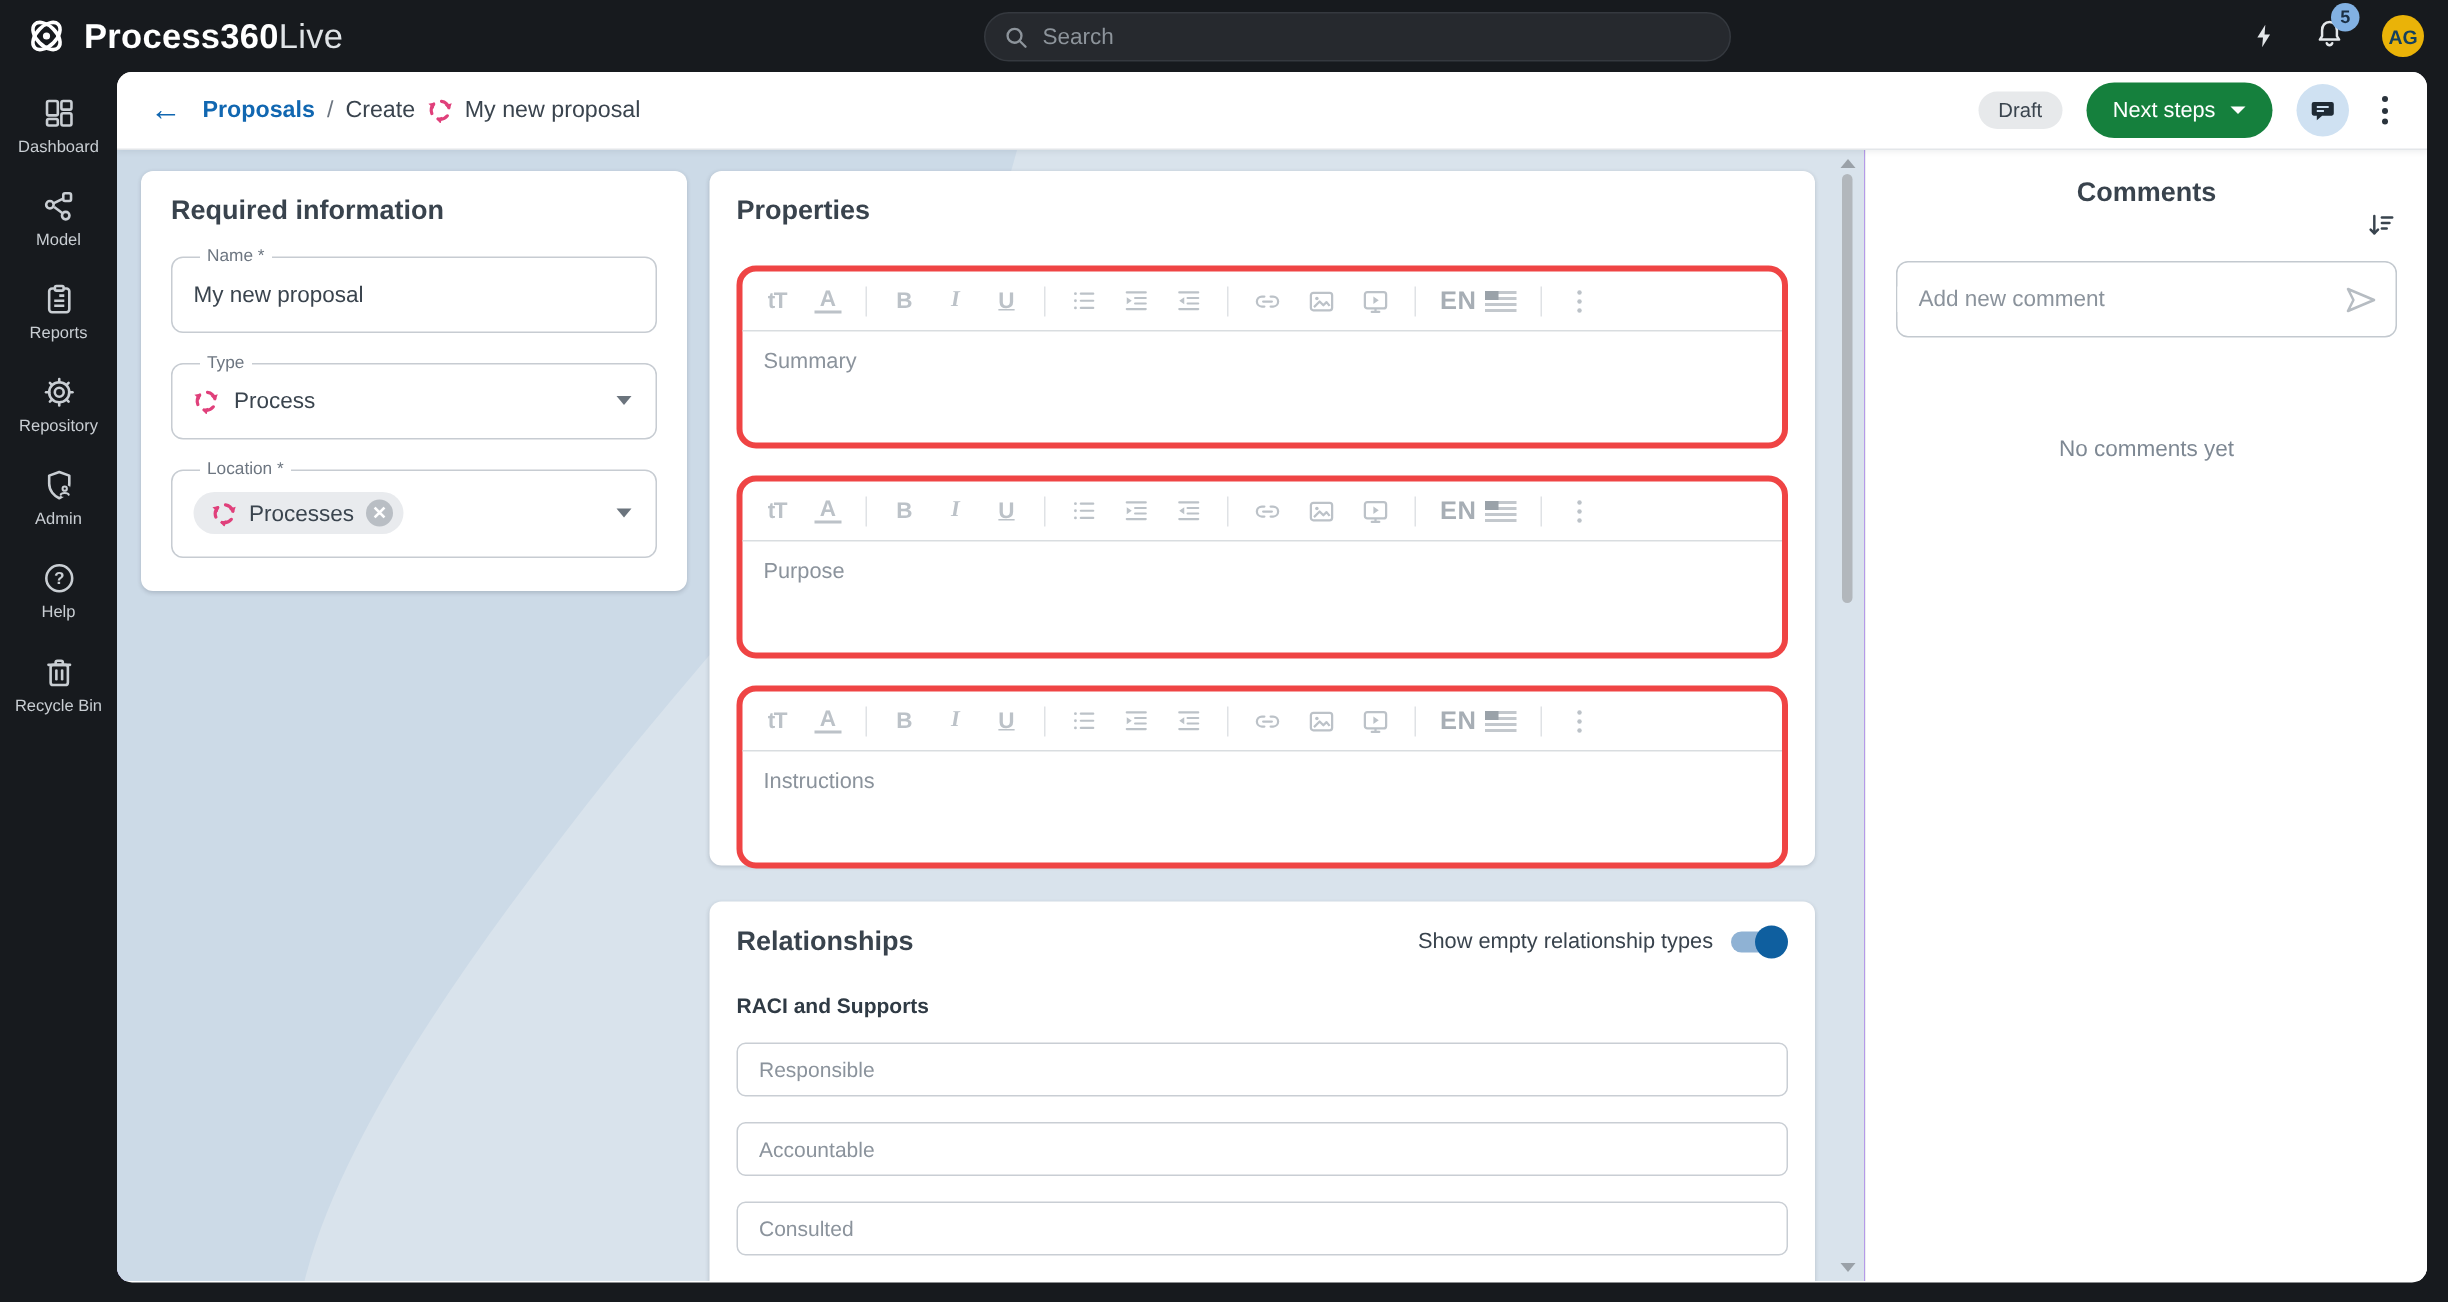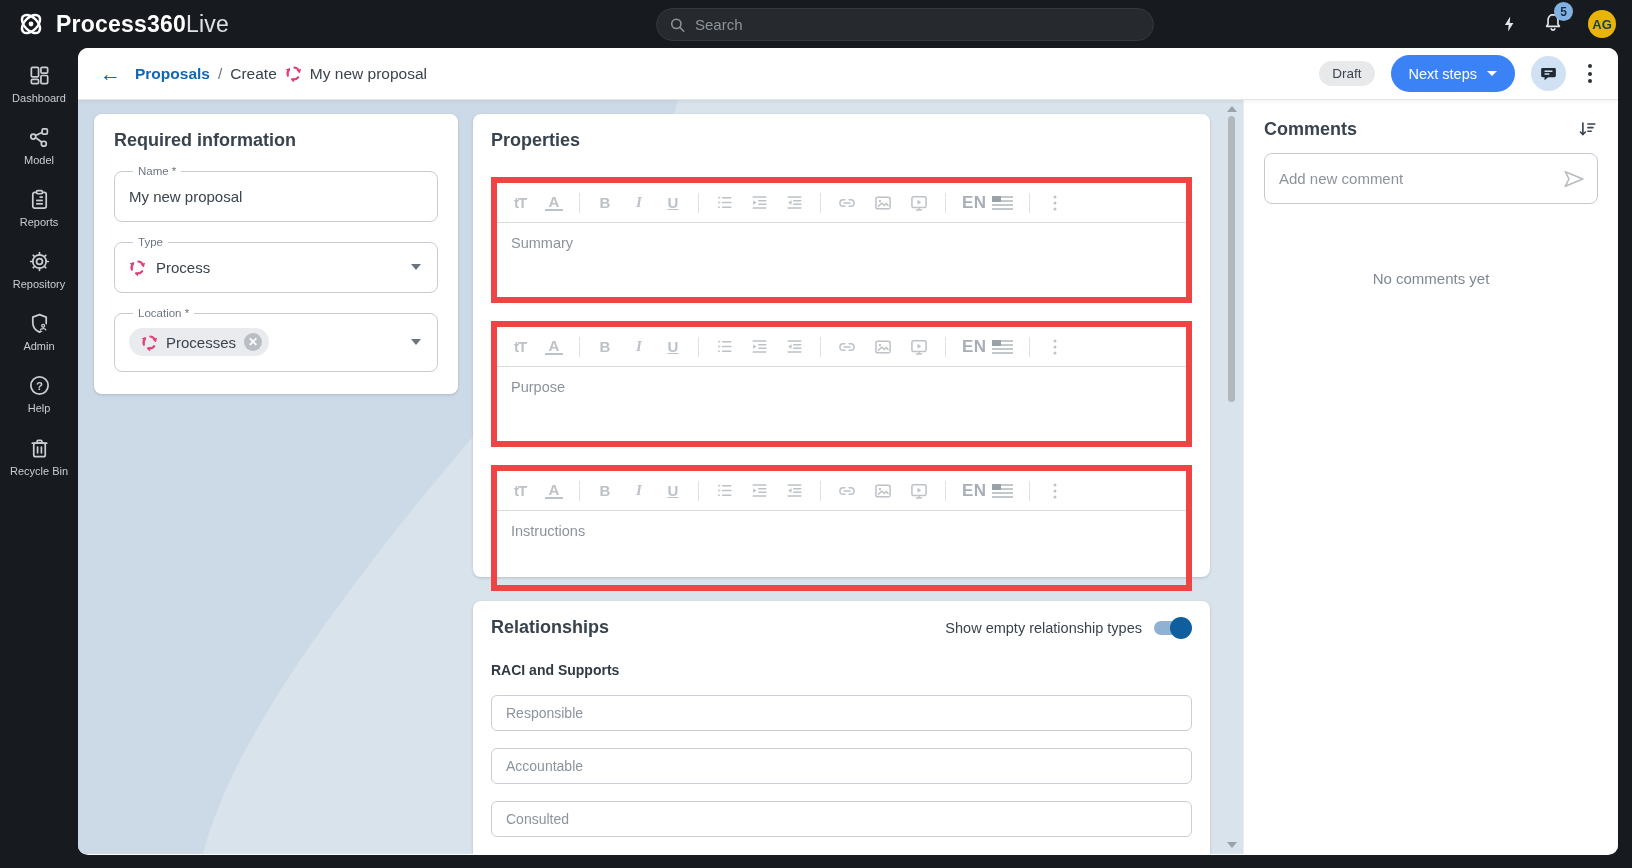--- a/index.html
+++ b/index.html
@@ -27,21 +27,21 @@
 
   
   .frame { position:absolute; top:48px; left:78px; width:1540px; height:807px; background:#fff; border-radius:10px; overflow:hidden; }
   .hdr { height:52px; background:#fff; display:flex; align-items:center; padding:0 20px 0 22px; border-bottom:1px solid #e3e6e9; box-shadow:0 1px 4px rgba(20,30,40,.07); position:relative; z-index:5; }
   .back-arrow { color:#1167b1; font-size:21px; font-weight:700; margin-right:14px; cursor:pointer; line-height:1; }
   .crumb { display:flex; align-items:center; gap:8px; font-size:15.5px; color:#3a444e; }
   .crumb .link { color:#1167b1; font-weight:700; cursor:pointer; }
   .crumb .sep { color:#6d7681; }
   .hdr-right { margin-left:auto; display:flex; align-items:center; gap:16px; }
   .draft-badge { background:#e7e9eb; color:#3a444e; border-radius:15px; padding:5px 13px; font-size:13.5px; }
-  .next-steps { background:#3b82f6; color:#fff; border:none; border-radius:19px; height:37px; padding:0 18px; font-size:14.5px; font-family:inherit; display:flex; align-items:center; gap:10px; cursor:pointer; }
+  .next-steps { background:#15803d; color:#fff; border:none; border-radius:19px; height:37px; padding:0 18px; font-size:14.5px; font-family:inherit; display:flex; align-items:center; gap:10px; cursor:pointer; }
   .caret-w { width:0; height:0; border-left:5px solid transparent; border-right:5px solid transparent; border-top:5px solid #fff; }
   .comment-btn { width:35px; height:35px; border-radius:50%; background:#cfe1f2; border:none; display:flex; align-items:center; justify-content:center; cursor:pointer; }
   .kebab { display:flex; flex-direction:column; gap:3.5px; padding:4px 6px; cursor:pointer; }
   .kebab i { width:4px; height:4px; border-radius:50%; background:#2a333c; }
 
   
   .content { display:flex; height:754px; }
   .main { width:1165px; position:relative; background:#6d28d9; overflow:hidden; }
   .main svg.bgcurve { position:absolute; inset:0; }
   .main-inner { position:relative; display:flex; align-items:flex-start; gap:15px; padding:14px 0 0 16px; }
@@ -53,21 +53,21 @@
   fieldset legend { font-size:11.5px; color:#6d7681; padding:0 5px; margin-left:6px; }
   .fs-row { display:flex; align-items:center; min-height:30px; gap:10px; }
   .fs-row input.nm { border:none; outline:none; font-size:15px; color:#3a444e; width:100%; font-family:inherit; padding:4px 2px; }
   .caret-g { width:0; height:0; border-left:5px solid transparent; border-right:5px solid transparent; border-top:6px solid #6b747d; margin-left:auto; margin-right:2px; }
   .sel-txt { font-size:15px; color:#3a444e; }
   .chip { display:flex; align-items:center; gap:8px; background:#e9ebee; border-radius:16px; padding:5px 7px 5px 12px; }
   .chip .x { width:18px; height:18px; border-radius:50%; background:#b9bec4; color:#fff; font-size:12px; font-weight:700; display:flex; align-items:center; justify-content:center; cursor:pointer; }
 
   .col-right { width:737px; display:flex; flex-direction:column; }
   .prop-card { padding:16px 18px; height:463px; }
-  .editor { border:6px solid #ef4444; border-radius:0; margin-top:18px; }
+  .editor { border:4px solid #ef4444; border-radius:13px; margin-top:18px; }
   .editor:first-of-type { margin-top:26px; }
   .toolbar { display:flex; align-items:center; gap:16px; padding:0 14px; height:40px; border-bottom:1px solid #d9dde0; color:#bcc2c8; }
   .toolbar .tdiv { width:1px; height:20px; background:#dfe2e5; }
   .tbtn { display:flex; align-items:center; justify-content:center; cursor:pointer; min-width:18px; }
   .t-tT { font-size:15px; font-weight:600; letter-spacing:-1px; }
   .t-A { font-size:15px; font-weight:600; border-bottom:2px solid #bcc2c8; line-height:1.05; }
   .t-B { font-size:15px; font-weight:800; }
   .t-I { font-size:15px; font-style:italic; font-family:"Liberation Serif", serif; font-weight:700; }
   .t-U { font-size:15px; font-weight:600; text-decoration:underline; }
   .t-EN { font-size:17px; font-weight:700; color:#a7aeb5; letter-spacing:.3px; margin-right:-10px; }
@@ -89,21 +89,21 @@
 
   
   .vscroll { position:absolute; top:2px; right:5px; width:12px; height:750px; }
   .vscroll .arr-up, .vscroll .arr-dn { position:absolute; left:1px; width:0; height:0; border-left:5px solid transparent; border-right:5px solid transparent; }
   .arr-up { top:4px; border-bottom:6px solid #9aa1a8; }
   .arr-dn { bottom:4px; border-top:6px solid #9aa1a8; }
   .thumb { position:absolute; top:14px; left:2px; width:7px; height:286px; border-radius:4px; background:#b2b7bc; cursor:pointer; }
 
   
   .comments { flex:1; background:#fff; padding:18px 20px; border-left:1px solid #eceef0; }
-  .com-head { display:flex; align-items:center; }
+  .com-head { display:flex; align-items:center;flex-direction:column; }
   .sort-btn { margin-left:auto; cursor:pointer; display:flex; }
   .com-input { margin-top:13px; height:51px; border:1px solid #c3c9cf; border-radius:8px; display:flex; align-items:center; padding:0 12px 0 0; }
   .com-input input { flex:1; border:none; outline:none; padding:0 14px; font-size:15px; color:#3a444e; font-family:inherit; }
   .com-input input::placeholder { color:#8b939c; }
   .empty-msg { margin-top:66px; text-align:center; font-size:15px; color:#7e8893; }
 
   .picon { width:17px; height:17px; flex:0 0 auto; }
 </style>
 </head>
 <body>

